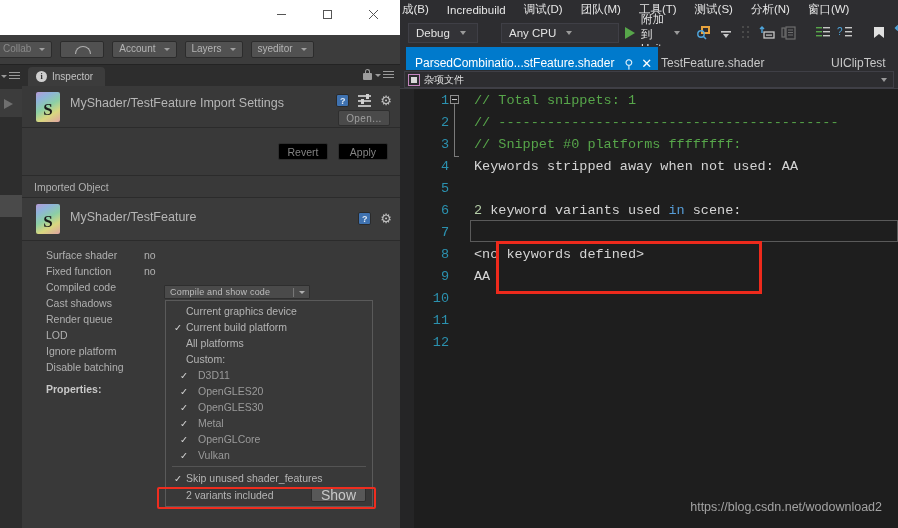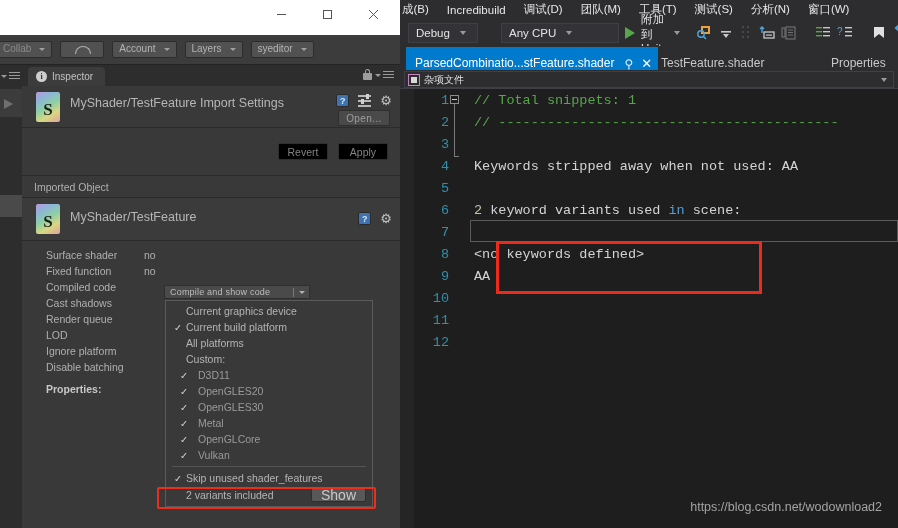--- a/index.html
+++ b/index.html
@@ -810,21 +810,21 @@
     <div id="vs-tabbar">
       <div class="vs-tab" id="tab-active">
         <span>ParsedCombinatio...stFeature.shader</span>
         <span class="pin">⚲</span>
         <span class="x">✕</span>
       </div>
       <div class="vs-tab" id="tab-2">
         <span>TestFeature.shader</span>
       </div>
       <div class="vs-tab" id="tab-3">
-        <span>Properties</span>
+        <span>UIClipTest</span>
       </div>
     </div>
 
     <div id="vs-navbar">
       <div class="ncombo">
         <span class="misc-icon"></span>
         <span class="ntext">杂项文件</span>
         <span class="ncv"></span>
       </div>
     </div>
@@ -840,20 +840,21 @@
         <div class="cline" style="top:0px;">
           <span class="lnum">1</span>
           <span class="ctext cmt">// Total snippets: 1</span>
         </div>
         <div class="cline" style="top:22px;">
           <span class="lnum">2</span>
           <span class="ctext cmt">// ------------------------------------------</span>
         </div>
         <div class="cline" style="top:44px;">
           <span class="lnum">3</span>
+          <span class="ctext cmt">// Snippet #0 platforms ffffffff:</span>
         </div>
         <div class="cline" style="top:66px;">
           <span class="lnum">4</span>
           <span class="ctext txt">Keywords stripped away when not used: AA</span>
         </div>
         <div class="cline" style="top:88px;">
           <span class="lnum">5</span>
           <span class="ctext txt"></span>
         </div>
         <div class="cline" style="top:110px;">

